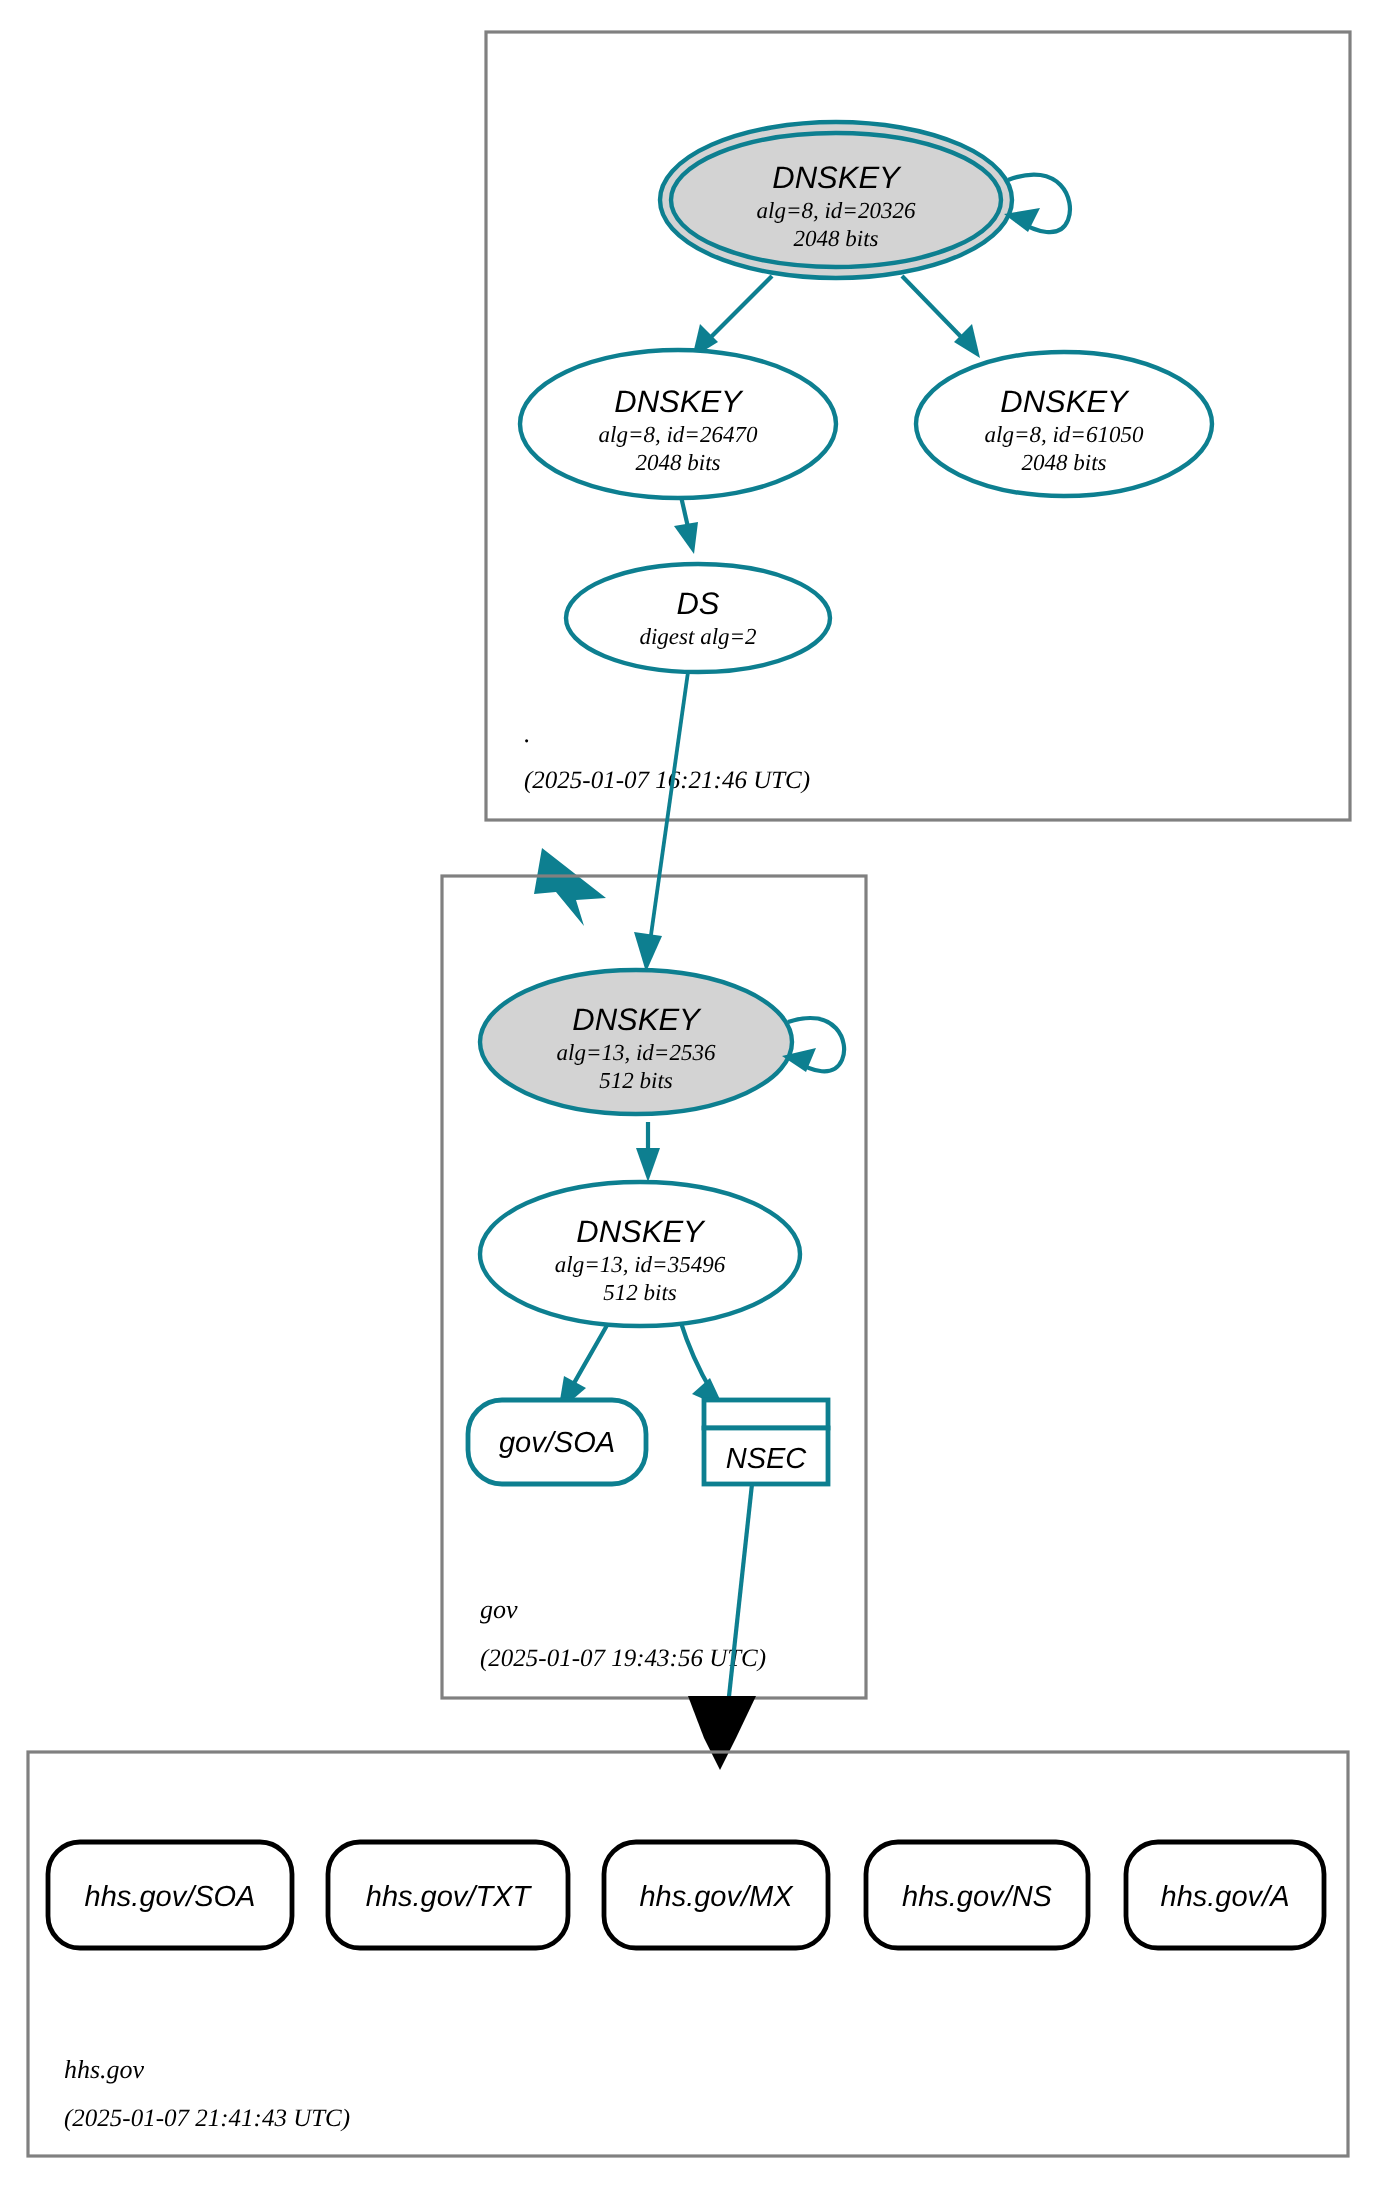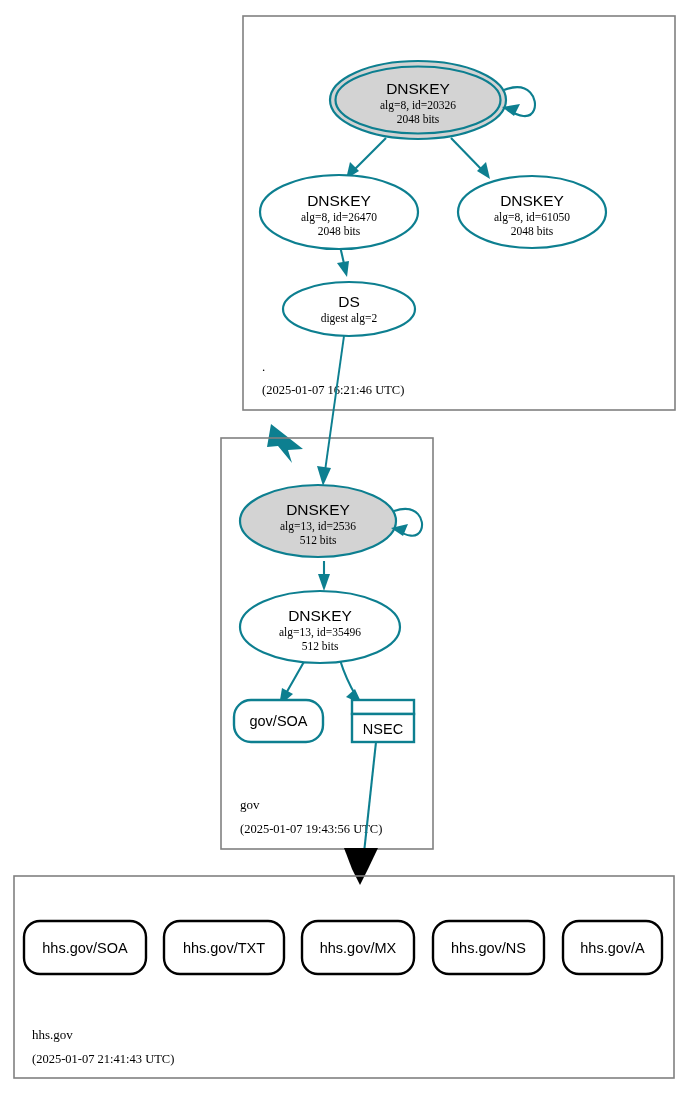--- a/index.html
+++ b/index.html
@@ -7,20 +7,21 @@
     padding: 0;
     background: #ffffff;
   }
   #canvas {
     position: relative;
     width: 687px;
     height: 1094px;
     background: #ffffff;
     overflow: hidden;
     font-family: "Liberation Sans", sans-serif;
+    font-style: italic;
   }
   #graph {
     position: absolute;
     left: 0;
     top: 0;
   }
   .zone-box {
     fill: none;
     stroke: #808080;
     stroke-width: 1.6;

